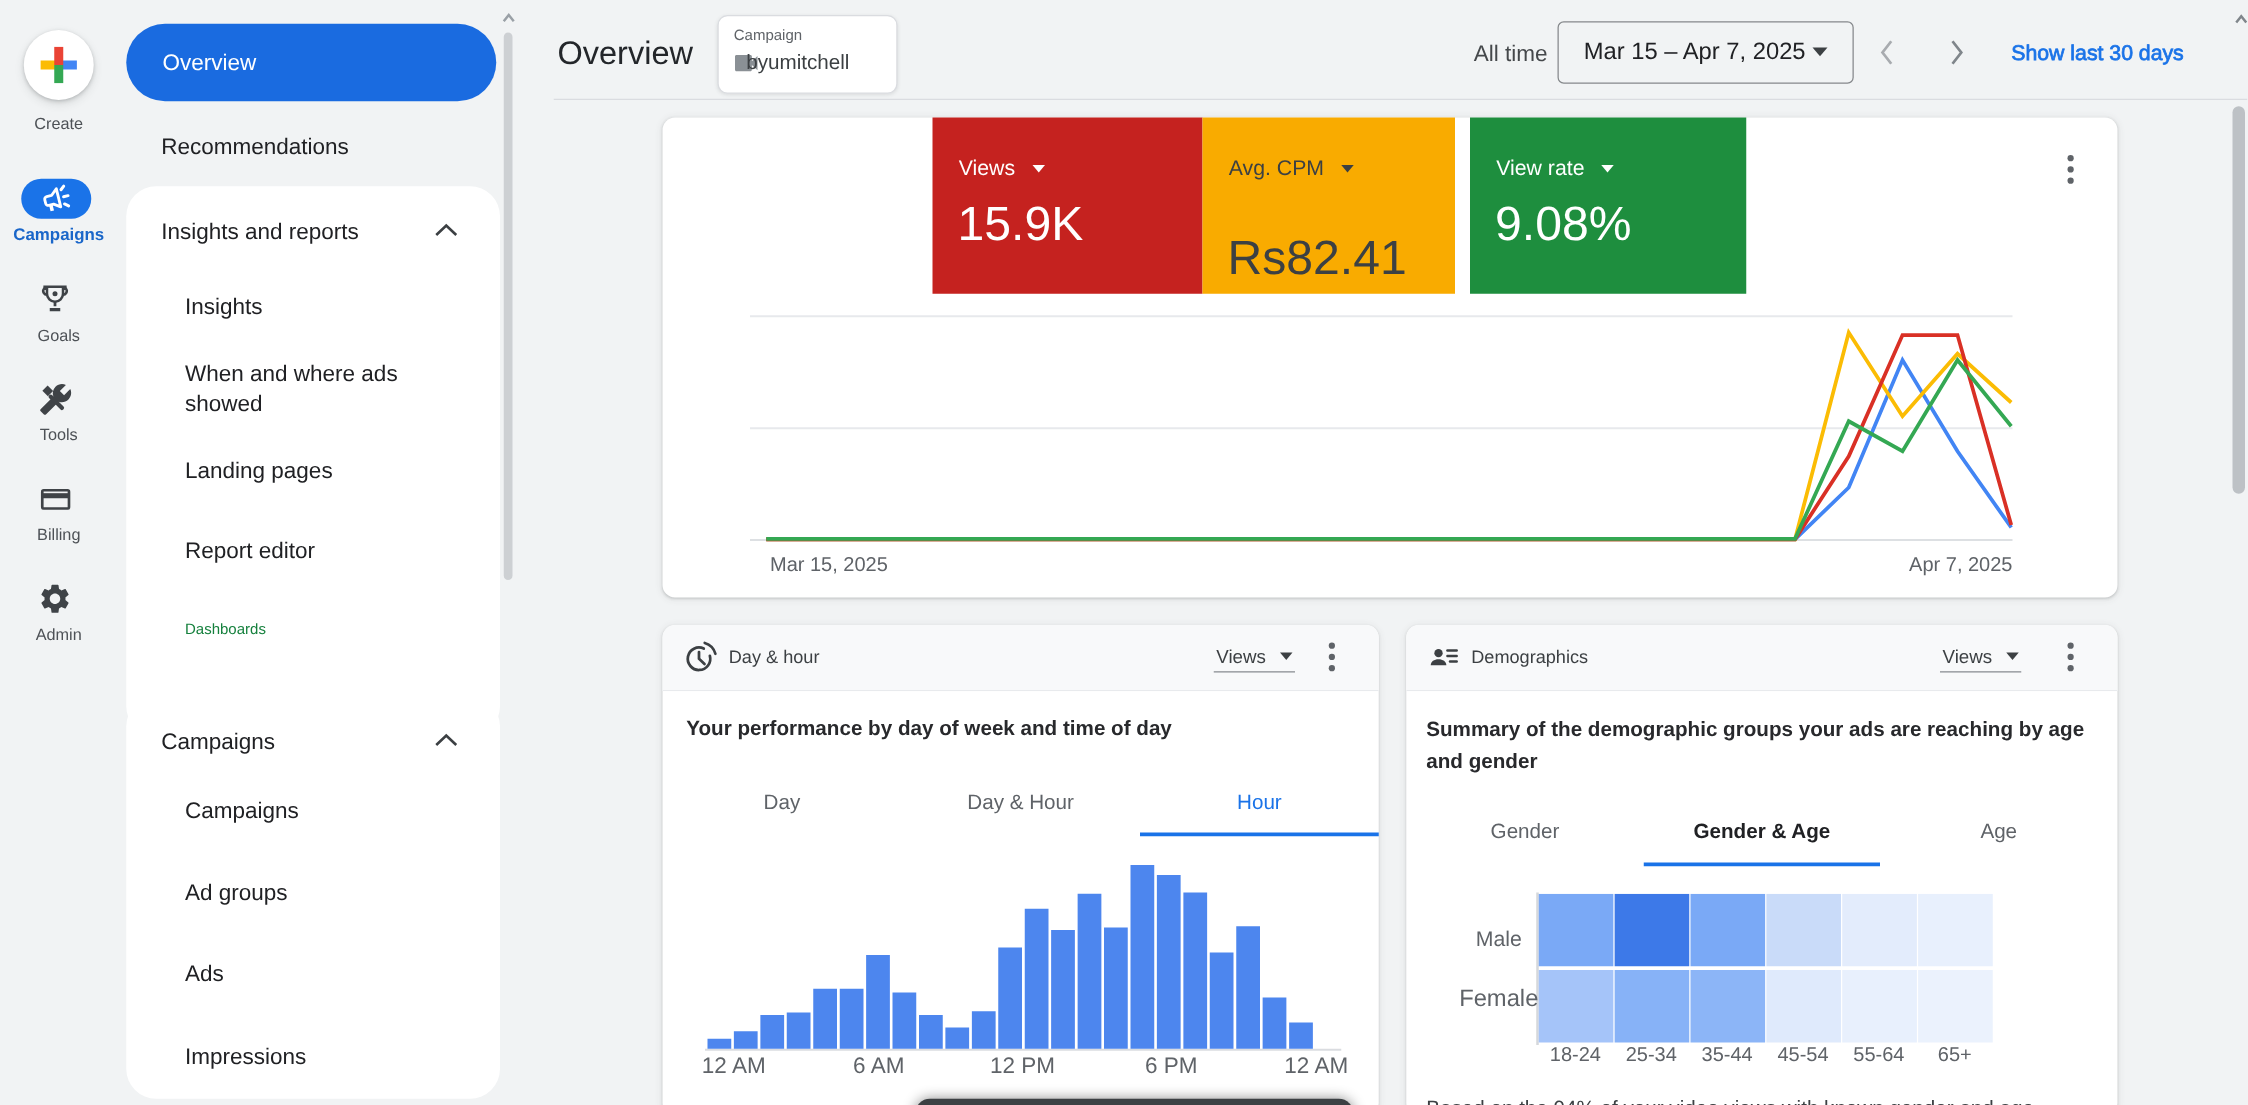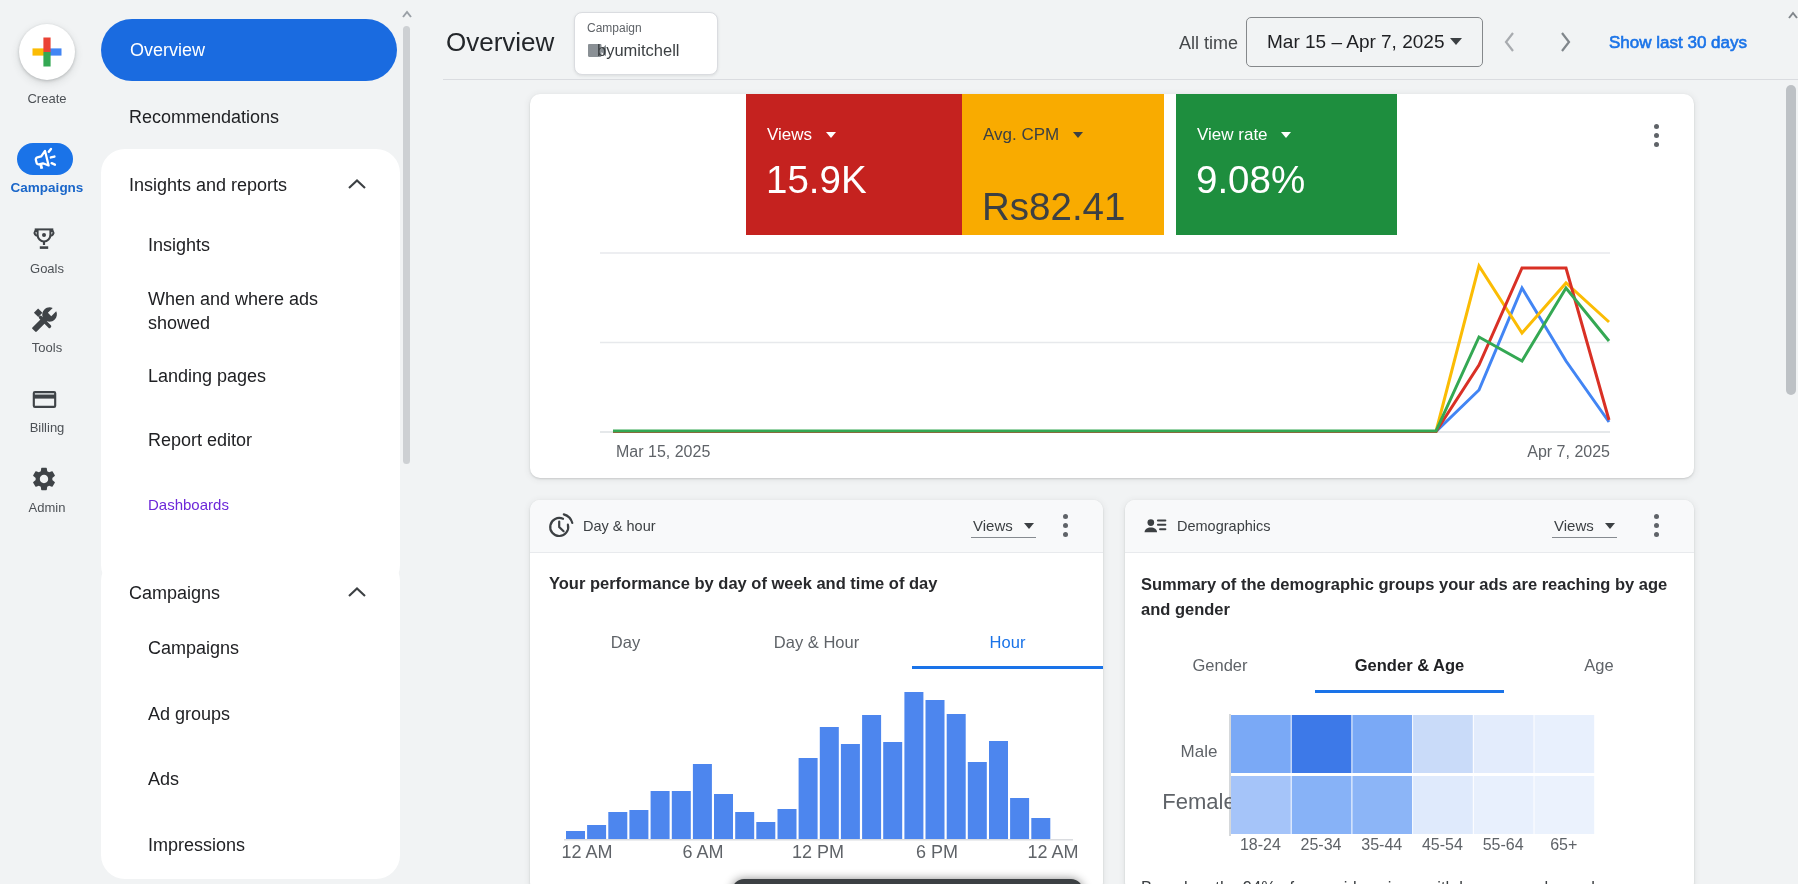--- a/index.html
+++ b/index.html
@@ -97,21 +97,21 @@
 
   <div class="card" style="top:149px;height:440px;">
     <div class="abs" style="left:28px;top:26px;font-size:18px;color:#202124;">Insights and reports</div>
     <svg class="abs" style="left:246px;top:28px;" width="20" height="14" viewBox="0 0 20 14">
       <path d="M2 11 L10 3.4 L18 11" fill="none" stroke="#3c4043" stroke-width="2.1"></path>
     </svg>
     <div class="abs" style="left:47px;top:86px;font-size:18px;color:#202124;">Insights</div>
     <div class="abs" style="left:47px;top:139px;font-size:18px;color:#202124;line-height:23.5px;">When and where ads<br>showed</div>
     <div class="abs" style="left:47px;top:217px;font-size:18px;color:#202124;">Landing pages</div>
     <div class="abs" style="left:47px;top:281px;font-size:18px;color:#202124;">Report editor</div>
-    <div class="abs" style="left:47px;top:347px;font-size:15px;color:#6d28d9;">Dashboards</div>
+    <div class="abs" style="left:47px;top:347px;font-size:12px;color:#15803d;">Dashboards</div>
   </div>
 
   <div class="card" style="top:557px;height:322px;">
     <div class="abs" style="left:28px;top:26px;font-size:18px;color:#202124;">Campaigns</div>
     <svg class="abs" style="left:246px;top:28px;" width="20" height="14" viewBox="0 0 20 14">
       <path d="M2 11 L10 3.4 L18 11" fill="none" stroke="#3c4043" stroke-width="2.1"></path>
     </svg>
     <div class="abs" style="left:47px;top:81px;font-size:18px;color:#202124;">Campaigns</div>
     <div class="abs" style="left:47px;top:147px;font-size:18px;color:#202124;">Ad groups</div>
     <div class="abs" style="left:47px;top:212px;font-size:18px;color:#202124;">Ads</div>
@@ -260,21 +260,21 @@
       </div>
 
   <div class="abs" style="left:16px;top:72px;font-size:16.5px;font-weight:bold;color:#28292c;line-height:24.5px;">Summary of the demographic groups your ads are reaching by age<br>and gender</div>
   <div class="tab" style="left:0;top:156px;width:190px;">Gender</div>
   <div class="tab" style="left:190px;top:156px;width:189px;color:#202124;font-weight:bold;">Gender &amp; Age</div>
   <div class="tab" style="left:379px;top:156px;width:190px;">Age</div>
   <div class="abs" style="left:190px;top:190px;width:189px;height:3px;background:#1a73e8;"></div>
 
   <div class="abs" style="left:104px;top:214px;width:1.5px;height:122px;background:#d5d8db;"></div>
   <div class="abs" style="left:14px;top:242px;width:120px;text-align:center;font-size:17px;color:#5f6368;">Male</div>
-  <div class="abs" style="left:14px;top:289px;width:120px;text-align:center;font-size:22px;color:#5f6368;">Female</div>
+  <div class="abs" style="left:14px;top:289px;width:120px;text-align:center;font-size:19px;color:#5f6368;">Female</div>
   <svg class="abs" style="left:105px;top:215px;" width="366" height="119" viewBox="0 0 366 119">
     <g>
       <rect x="1" y="0" width="59.7" height="58" fill="#7aa9f6"></rect>
       <rect x="61.7" y="0" width="59.7" height="58" fill="#3d79e8"></rect>
       <rect x="122.4" y="0" width="59.7" height="58" fill="#7aa9f6"></rect>
       <rect x="183.1" y="0" width="59.7" height="58" fill="#c9dbf9"></rect>
       <rect x="243.8" y="0" width="59.7" height="58" fill="#e3ecfc"></rect>
       <rect x="304.5" y="0" width="59.7" height="58" fill="#e8f0fd"></rect>
       <rect x="1" y="61" width="59.7" height="60" fill="#a5c4f9"></rect>
       <rect x="61.7" y="61" width="59.7" height="60" fill="#87b2f7"></rect>

